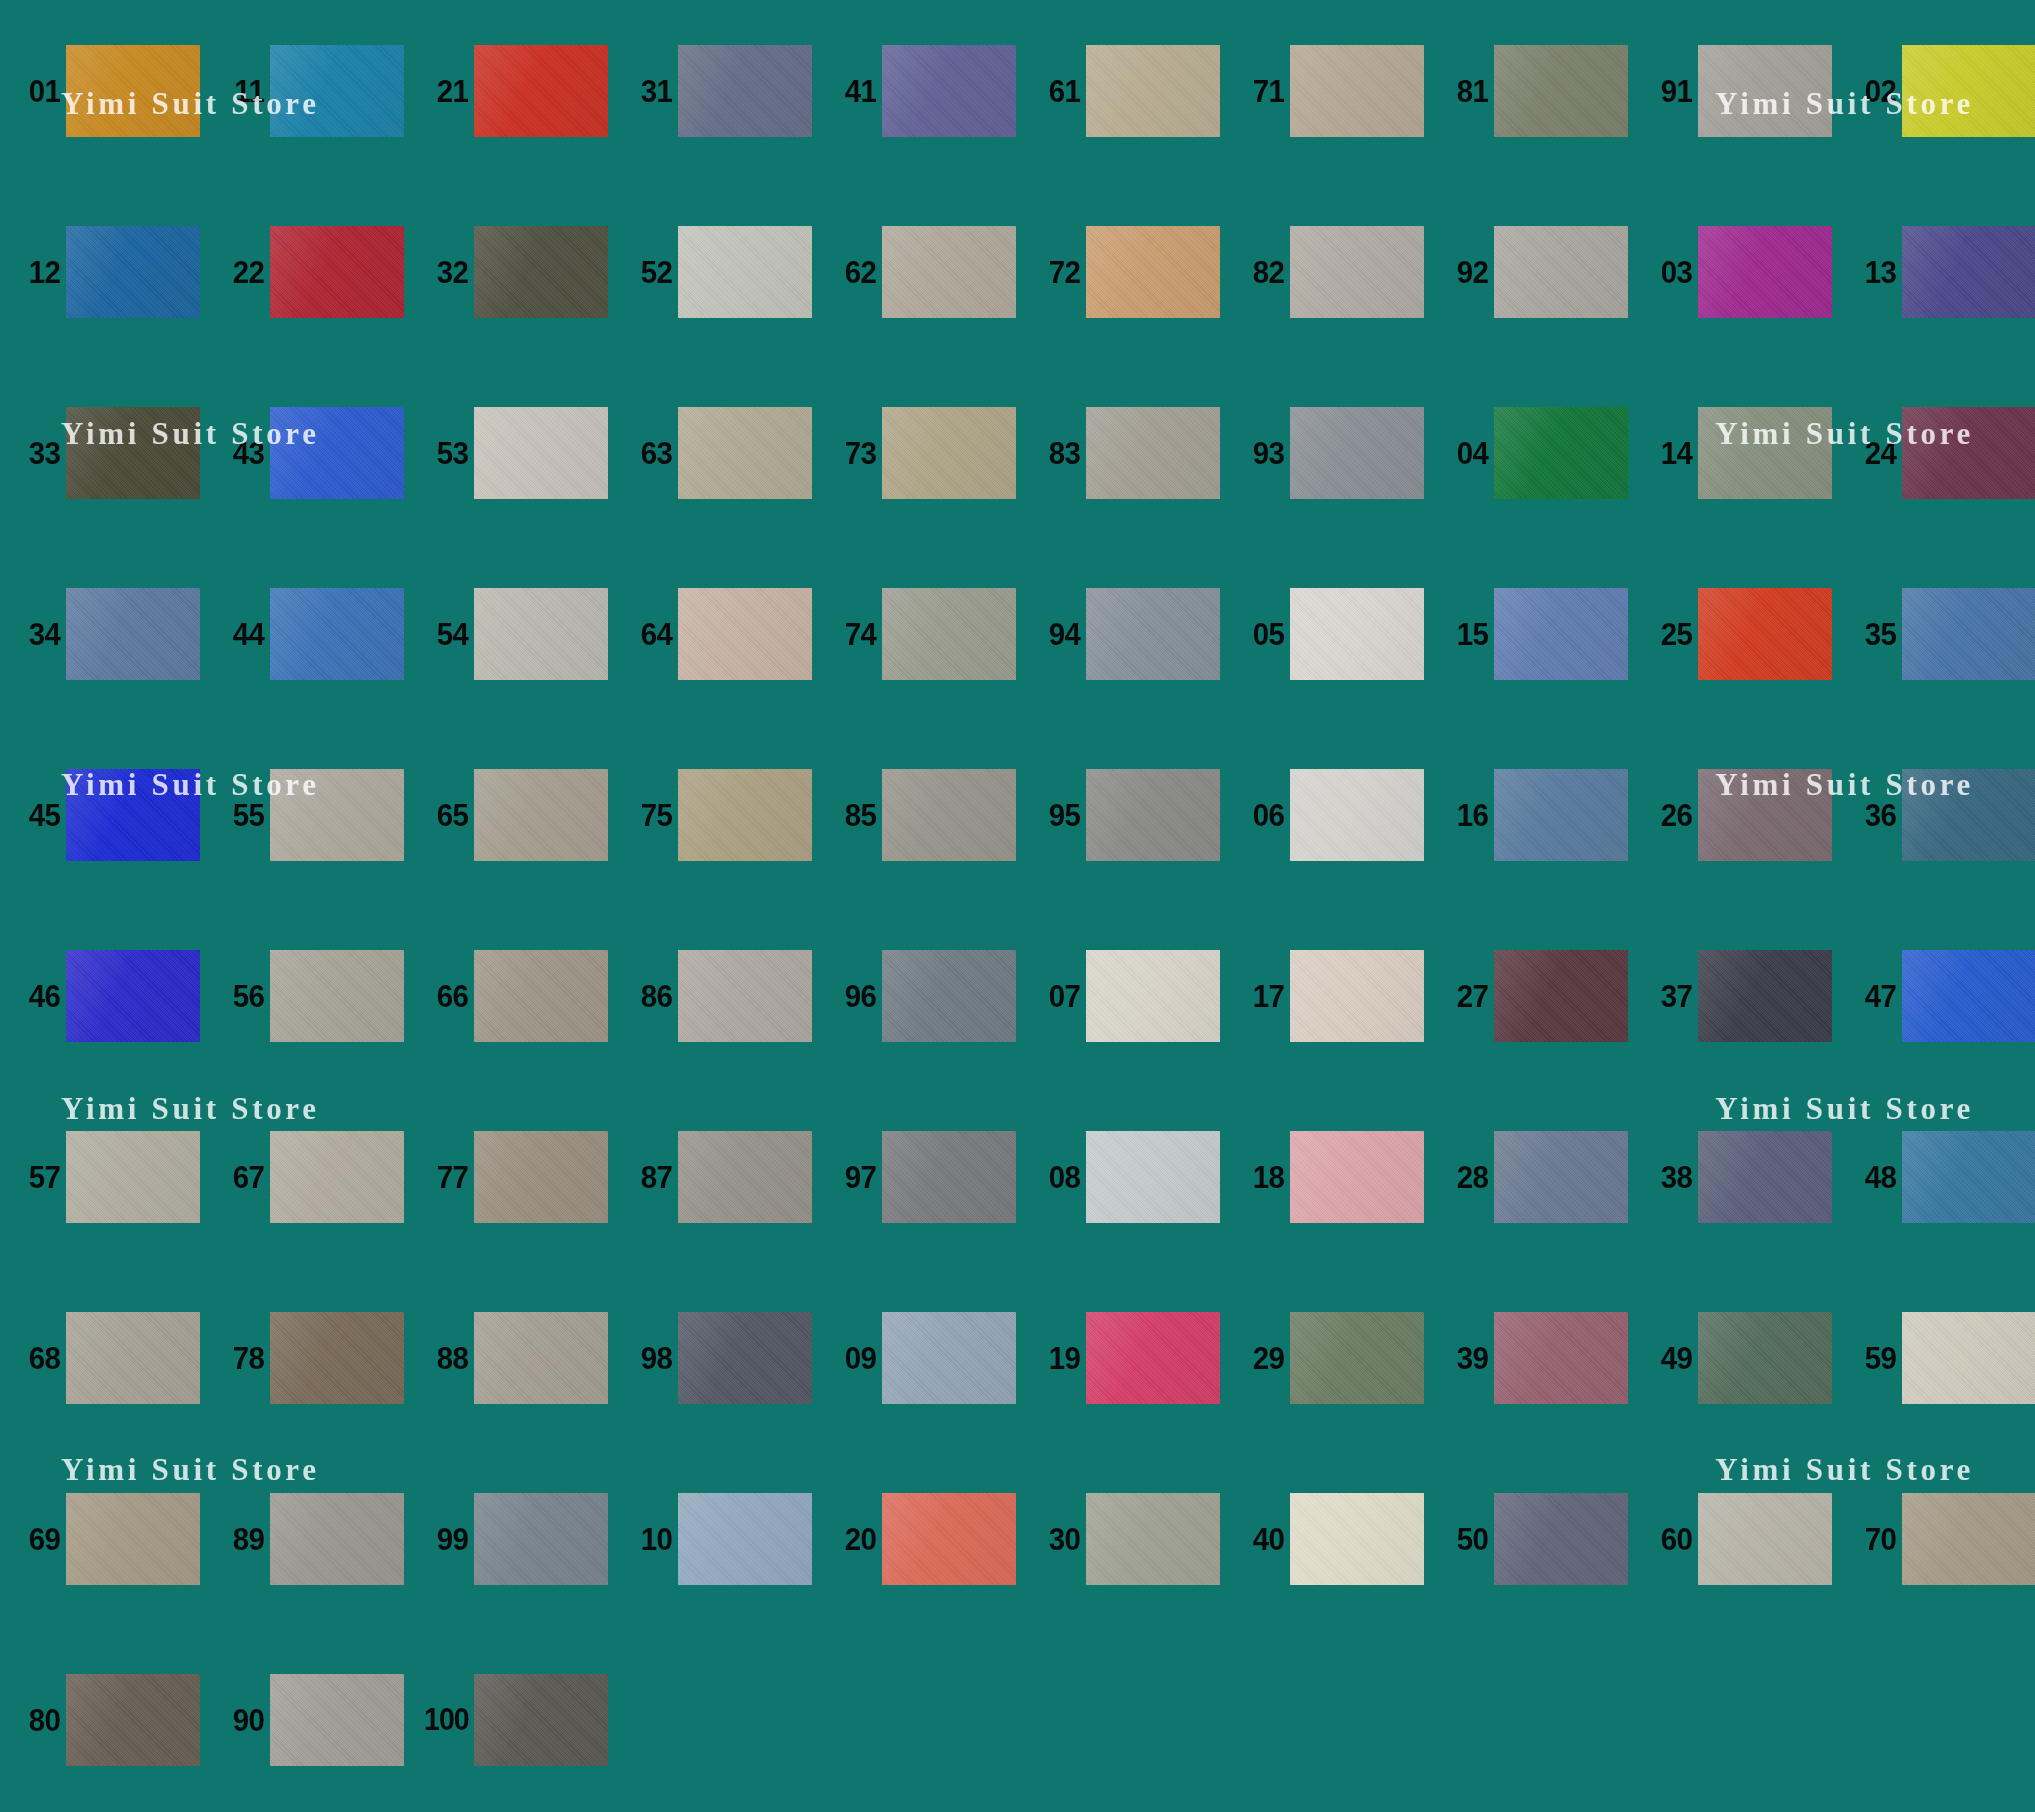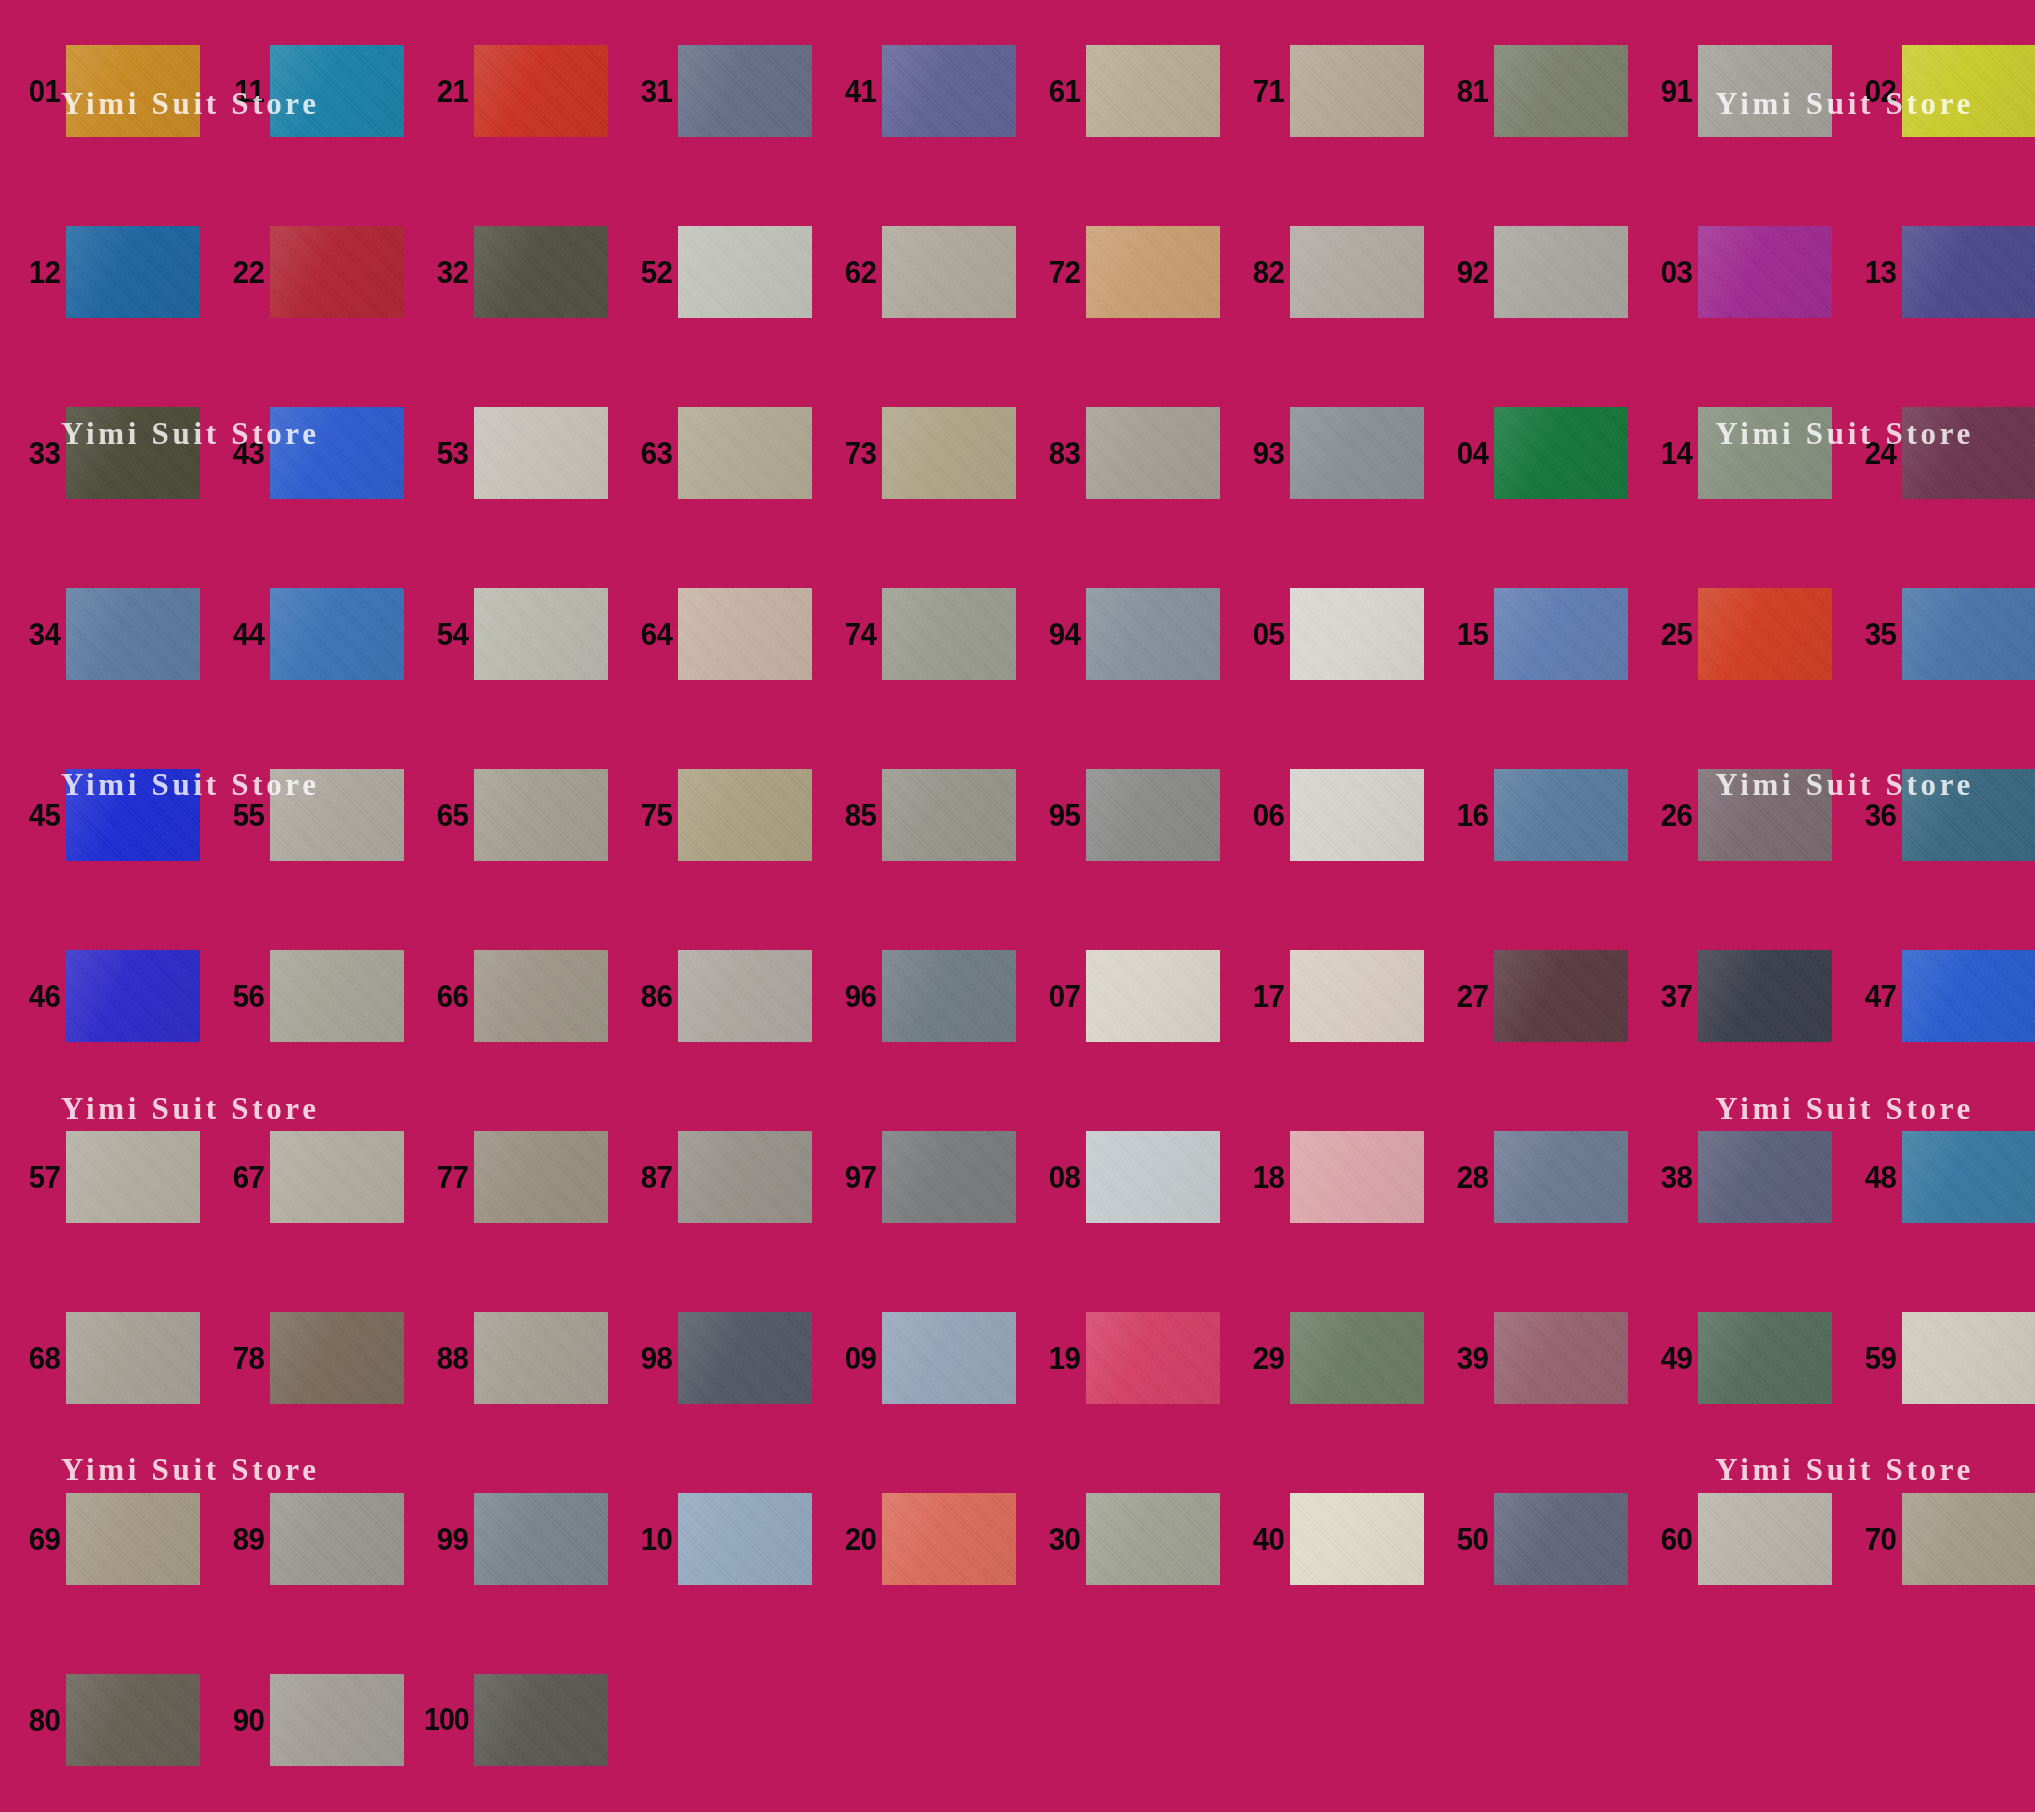--- a/index.html
+++ b/index.html
@@ -7,21 +7,21 @@
     width: 2035px;
     height: 1813px;
     background: #ffffff;
     font-family: "Liberation Sans", sans-serif;
     overflow: hidden;
   }
   #sheet {
     position: relative;
     width: 2035px;
     height: 1813px;
-    background: #be185d;
+    background: #0f766e;
   }
   #grid {
     position: absolute;
     top: 0; left: 0;
     width: 2035px;
     height: 1813px;
     display: grid;
     grid-template-columns: repeat(10, 204px);
     grid-template-rows: repeat(10, 181px);
   }

